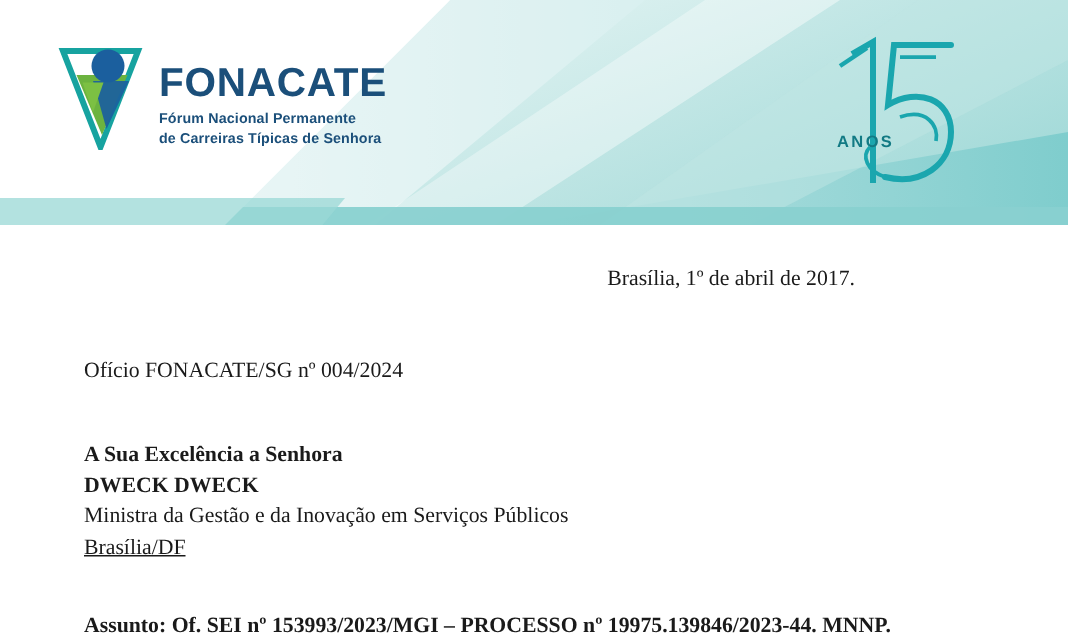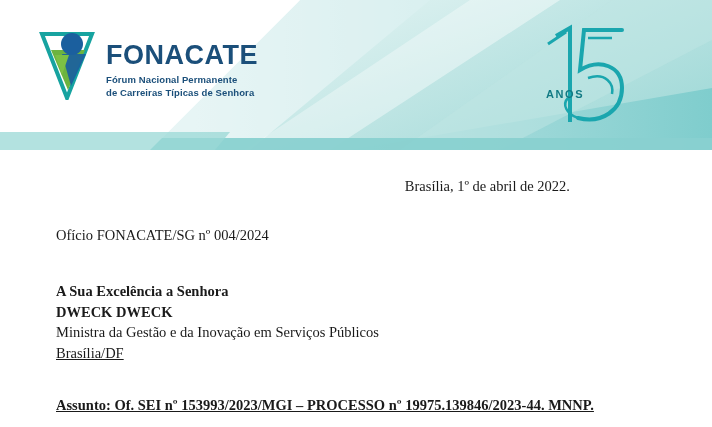--- a/index.html
+++ b/index.html
@@ -63,59 +63,58 @@
     color: #1b4f7a;
     line-height: 1.35;
     margin-top: 5px;
     letter-spacing: 0.1px;
     font-weight: bold;
   }
 
   
   .seal {
     position: absolute;
-    right: 76px;
+    right: 64px;
     top: 18px;
     width: 110px;
     height: 118px;
   }
 
   
   .doc-body {
     position: relative;
     padding: 0 56px;
     font-size: 14.5px;
     line-height: 1.45;
   }
   .place-date {
     text-align: right;
     padding-right: 86px;
     margin-top: 26px;
     font-size: 14.5px;
   }
   .oficio-number {
-    margin-top: 28px;
+    margin-top: 40px;
     font-size: 14.5px;
   }
   .addressee {
     margin-top: 35px;
     font-size: 14.5px;
     line-height: 1.42;
   }
   .addressee .b {
     font-weight: bold;
   }
   .addressee .u {
     text-decoration: underline;
   }
   .subject {
     margin-top: 32px;
     font-weight: bold;
     font-size: 14.5px;
-    text-decoration: underline;
   }
 </style>
 </head>
 <body>
 
 <div class="letterhead">
 
   <svg class="bg" viewBox="0 0 712 150" preserveAspectRatio="none">
     <defs>
       <linearGradient id="gTeal" x1="0" y1="0" x2="1" y2="0">
@@ -183,21 +182,21 @@
 
         <path d="M52 100 C40 96 36 86 42 80" stroke-width="2.5"></path>
       </g>
       <text x="20" y="80" font-family="Liberation Sans, sans-serif" font-size="11" letter-spacing="1.6" fill="#127a84" font-weight="bold">ANOS</text>
     </svg>
   </div>
 </div>
 
 <div class="doc-body">
 
-  <div class="place-date">Brasília, 1º de abril de 2022.</div>
+  <div class="place-date">Brasília, 1º de abril de 2017.</div>
 
   <div class="oficio-number">Ofício FONACATE/SG nº 004/2024</div>
 
   <div class="addressee">
     <div class="b">A Sua Excelência a Senhora</div>
     <div class="b">DWECK DWECK</div>
     <div>Ministra da Gestão e da Inovação em Serviços Públicos</div>
     <div class="u">Brasília/DF</div>
   </div>
 

